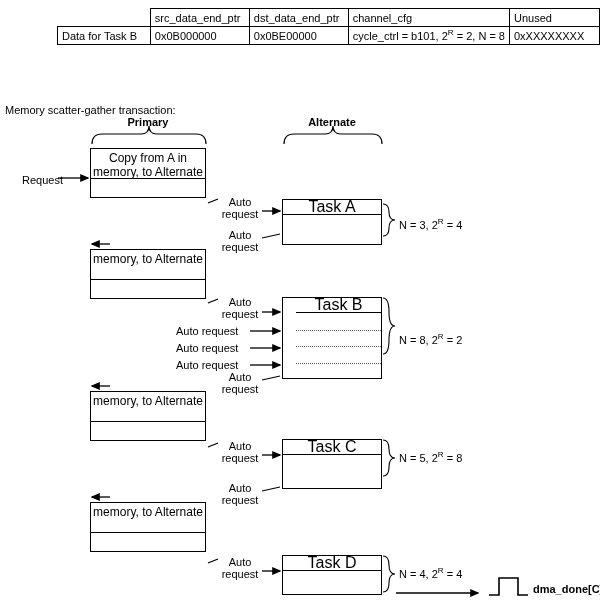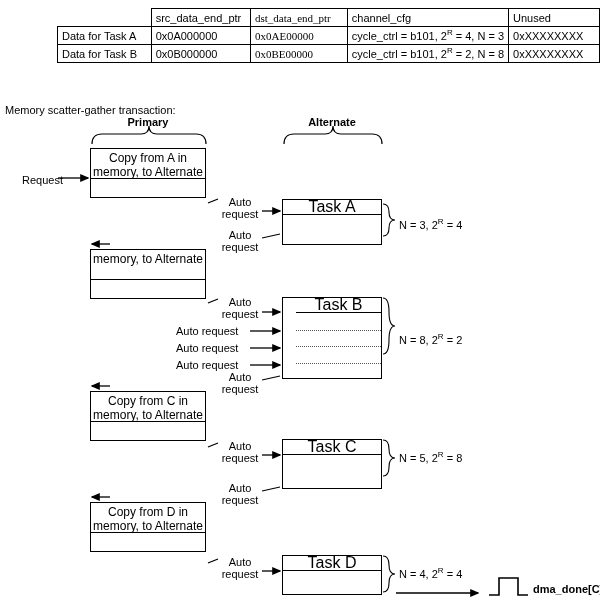--- a/index.html
+++ b/index.html
@@ -31,21 +31,21 @@
     white-space: nowrap;
     font-weight: normal;
     text-align: left;
     height: 15px;
     line-height: 14px;
     margin-left: 44px;
   }
   #dma-table th { background: #fff; }
   .c-label { width: 88px; }
   .c-src   { width: 92px; }
-  .c-dst   { width: 92px; font-family: Liberation Serif, serif; }
+  .c-dst   { width: 92px; }
   .c-cfg   { width: 150px; }
   .c-unu   { width: 86px; }
   .corner { border: none !important; }
   sup { font-size: 8px; vertical-align: super; line-height: 0; }
 
   
   #diagram {
     position: absolute;
     left: 0; top: 0;
     width: 600px; height: 615px;
@@ -99,27 +99,20 @@
     <tr>
       <th class="corner c-label"></th>
       <th class="c-src">src_data_end_ptr</th>
       <th class="c-dst">dst_data_end_ptr</th>
       <th class="c-cfg">channel_cfg</th>
       <th class="c-unu">Unused</th>
     </tr>
   </thead>
   <tbody id="table-body">
       <tr>
-        <td class="c-label">Data for Task A</td>
-        <td class="c-src">0x0A000000</td>
-        <td class="c-dst">0x0AE00000</td>
-        <td class="c-cfg"><span>cycle_ctrl = b101, 2</span><sup>R</sup><span> = 4, N = 3</span></td>
-        <td class="c-unu">0xXXXXXXXX</td>
-      </tr>
-      <tr>
         <td class="c-label">Data for Task B</td>
         <td class="c-src">0x0B000000</td>
         <td class="c-dst">0x0BE00000</td>
         <td class="c-cfg"><span>cycle_ctrl = b101, 2</span><sup>R</sup><span> = 2, N = 8</span></td>
         <td class="c-unu">0xXXXXXXXX</td>
       </tr>
     </tbody>
 </table>
 
 <div id="diagram-root">
@@ -137,27 +130,25 @@
           <div>memory, to Alternate</div>
         </div>
       </div>
       <div class="pbox" style="left: 90px; top: 249px; width: 116px; height: 50px;">
         <div class="head">
           <div>memory, to Alternate</div>
         </div>
       </div>
       <div class="pbox" style="left: 90px; top: 391px; width: 116px; height: 50px;">
         <div class="head">
-          <div>Copy from C in</div>
           <div>memory, to Alternate</div>
         </div>
       </div>
       <div class="pbox" style="left: 90px; top: 502px; width: 116px; height: 50px;">
         <div class="head">
-          <div>Copy from D in</div>
           <div>memory, to Alternate</div>
         </div>
       </div>
       <div class="tbox" style="left: 282px; top: 199px; width: 100px; height: 46px;">
         <div class="thead">Task A</div>
       </div>
       <div class="tbox" style="left: 282px; top: 297px; width: 100px; height: 82px; padding-left: 13px;">
         <div class="thead">Task B</div>
         <div class="tbody-rows">
           <div class="dotrow" style="top: 17px;"></div>

